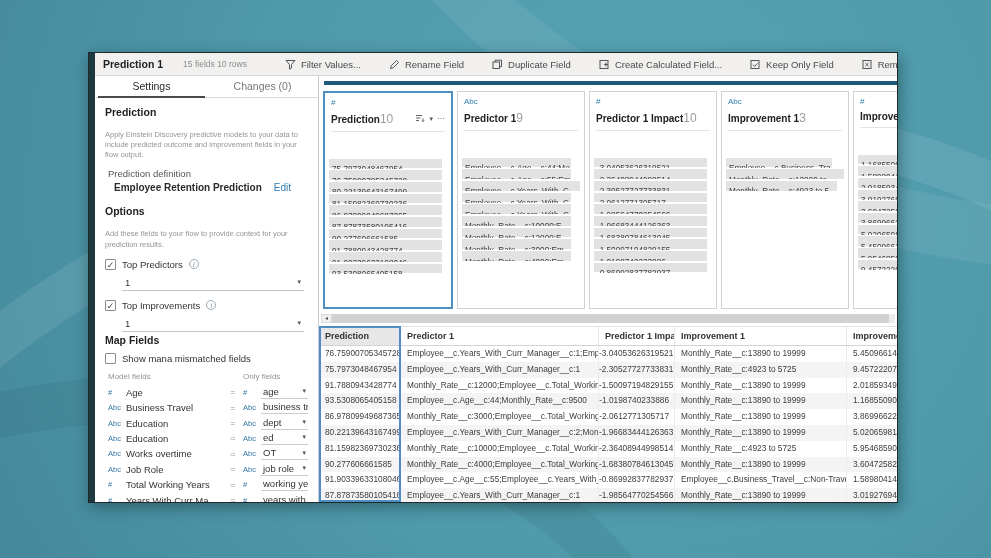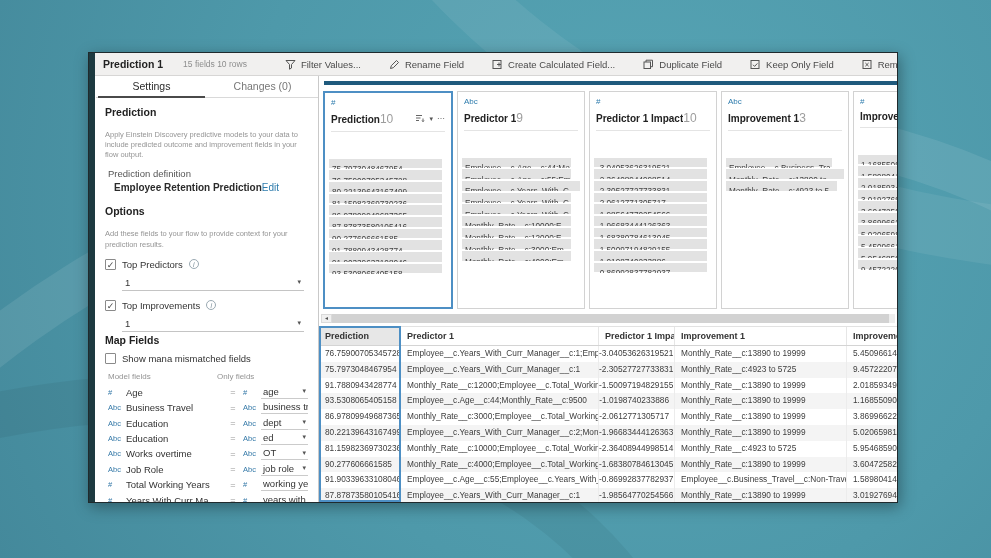--- a/index.html
+++ b/index.html
@@ -37,33 +37,33 @@
   .left-panel { width:230px; flex:none; padding-left:7px; border-right:1px solid #c9c9c9; display:flex; flex-direction:column; background:#fff; }
   .tabs { height:22px; display:flex; border-bottom:1px solid #d9d9d9; flex:none; }
   .tab { flex:1; text-align:center; font-size:10.5px; color:#777; line-height:21px; position:relative; }
   .tab.active { color:#2b2b2b; }
   .tab.active::after { content:""; position:absolute; left:2px; right:2px; bottom:-1px; height:2px; background:#4a4a4a; }
 
   .panel-scroll { padding:8px 10px 0 9px; overflow:hidden; font-size:10px; }
   .sec-title { font-weight:bold; font-size:10.5px; color:#222; }
   .sec-desc { font-size:7.5px; color:#959595; line-height:1.35; margin-top:12px; }
   .def-label { font-size:9.5px; color:#555; margin:8px 0 3px 3px; }
-  .def-row { margin-left:9px; display:flex; align-items:baseline; gap:0; }
+  .def-row { margin-left:9px; display:flex; align-items:baseline; gap:12px; }
   .def-name { font-size:10px; color:#2b2b2b; font-weight:bold; }
   .link { color:#2e7cad; font-size:10px; }
   .opt-sec { margin-top:12px; }
   .chk-row { display:flex; align-items:center; gap:6px; margin-top:9px; }
   .chk { width:11px; height:11px; border:1px solid #8a8a8a; border-radius:1px; background:#fff; font-size:9px; line-height:10px; text-align:center; color:#444; flex:none; }
   .chk-label { font-size:9.5px; color:#333; }
   .info { width:10px; height:10px; border:1px solid #9aa9b2; border-radius:50%; font-size:7px; line-height:9px; text-align:center; color:#7d909b; font-style:italic; flex:none; }
   .dropdown { margin:6px 4px 2px 17px; border-bottom:1px solid #c4c4c4; display:flex; justify-content:space-between; align-items:center; padding:1px 3px 2px 3px; font-size:9.5px; color:#333; }
   .caret { font-size:7px; color:#555; }
   .map-sec { margin-top:2px; }
   .map-head { display:flex; font-size:8px; color:#949494; margin:8px 0 4px 3px; }
-  .map-head .mh1 { width:109px; }
+  .map-head .mh1 { width:135px; }
   .map-row { display:flex; align-items:center; height:15.4px; font-size:9.5px; }
   .f-icon { width:21px; color:#3579a8; font-size:7.5px; flex:none; padding-left:3px; }
   .f-model { width:100px; color:#333; white-space:nowrap; overflow:hidden; flex:none; }
   .f-eq { width:14px; color:#999; font-size:9px; text-align:center; flex:none; }
   .f-flow { flex:1; border-bottom:1px solid #cbcbcb; display:flex; justify-content:space-between; align-items:center; padding:0 2px 1px 2px; color:#333; white-space:nowrap; overflow:hidden; }
 
   
   .right-pane { flex:1; min-width:0; display:flex; flex-direction:column; background:#fff; position:relative; }
   .profile-pane { height:234px; flex:none; position:relative; }
   .pane-scrollbar-top { position:absolute; top:5px; left:5px; width:576px; height:4px; background:#1f5a7d; }
@@ -123,31 +123,31 @@
       <span>Filter Values...</span>
     </div>
     <div class="tb-btn">
       <svg width="11" height="11" viewBox="0 0 11 11">
           <path d="M1.5 9.5l.8-2.8 5.2-5.2 2 2-5.2 5.2z" fill="none" stroke="#555" stroke-width="1"></path>
         </svg>
       <span>Rename Field</span>
     </div>
     <div class="tb-btn">
       <svg width="11" height="11" viewBox="0 0 11 11">
+          <rect x="1" y="3" width="6.5" height="6.5" fill="none" stroke="#555"></rect>
+          <path d="M3 3V1.2h6.5v6.5H7.8" fill="none" stroke="#555"></path>
+        </svg>
+      <span>Duplicate Field</span>
+    </div>
+    <div class="tb-btn">
+      <svg width="11" height="11" viewBox="0 0 11 11">
           <rect x="1" y="1.5" width="8" height="8" fill="none" stroke="#555"></rect>
           <path d="M7 3.5v4M5 5.5h4" stroke="#555" fill="none"></path>
         </svg>
       <span>Create Calculated Field...</span>
-    </div>
-    <div class="tb-btn">
-      <svg width="11" height="11" viewBox="0 0 11 11">
-          <rect x="1" y="3" width="6.5" height="6.5" fill="none" stroke="#555"></rect>
-          <path d="M3 3V1.2h6.5v6.5H7.8" fill="none" stroke="#555"></path>
-        </svg>
-      <span>Duplicate Field</span>
     </div>
     <div class="tb-btn">
       <svg width="11" height="11" viewBox="0 0 11 11">
           <rect x="1" y="1.5" width="8" height="8" fill="none" stroke="#555"></rect>
           <path d="M3 5.8l1.6 1.6 2.8-3" fill="none" stroke="#555"></path>
         </svg>
       <span>Keep Only Field</span>
     </div>
     <div class="tb-btn">
       <svg width="11" height="11" viewBox="0 0 11 11">

